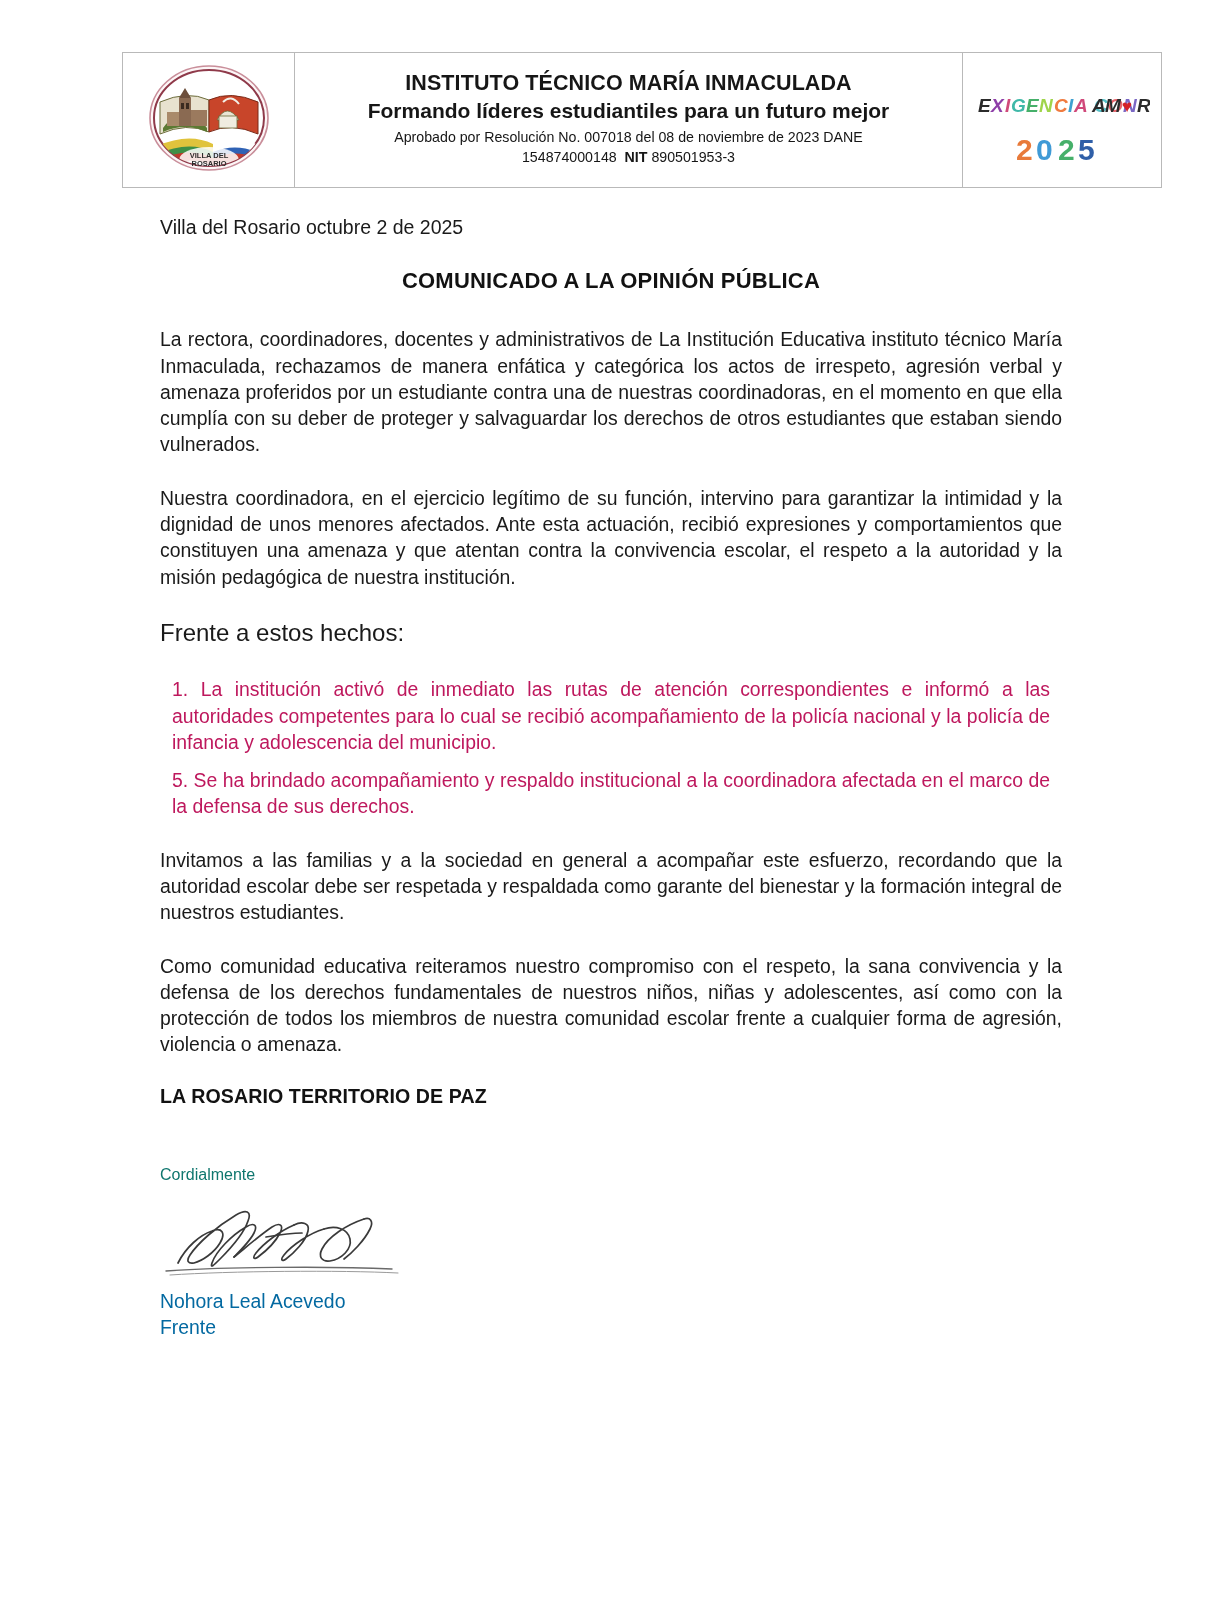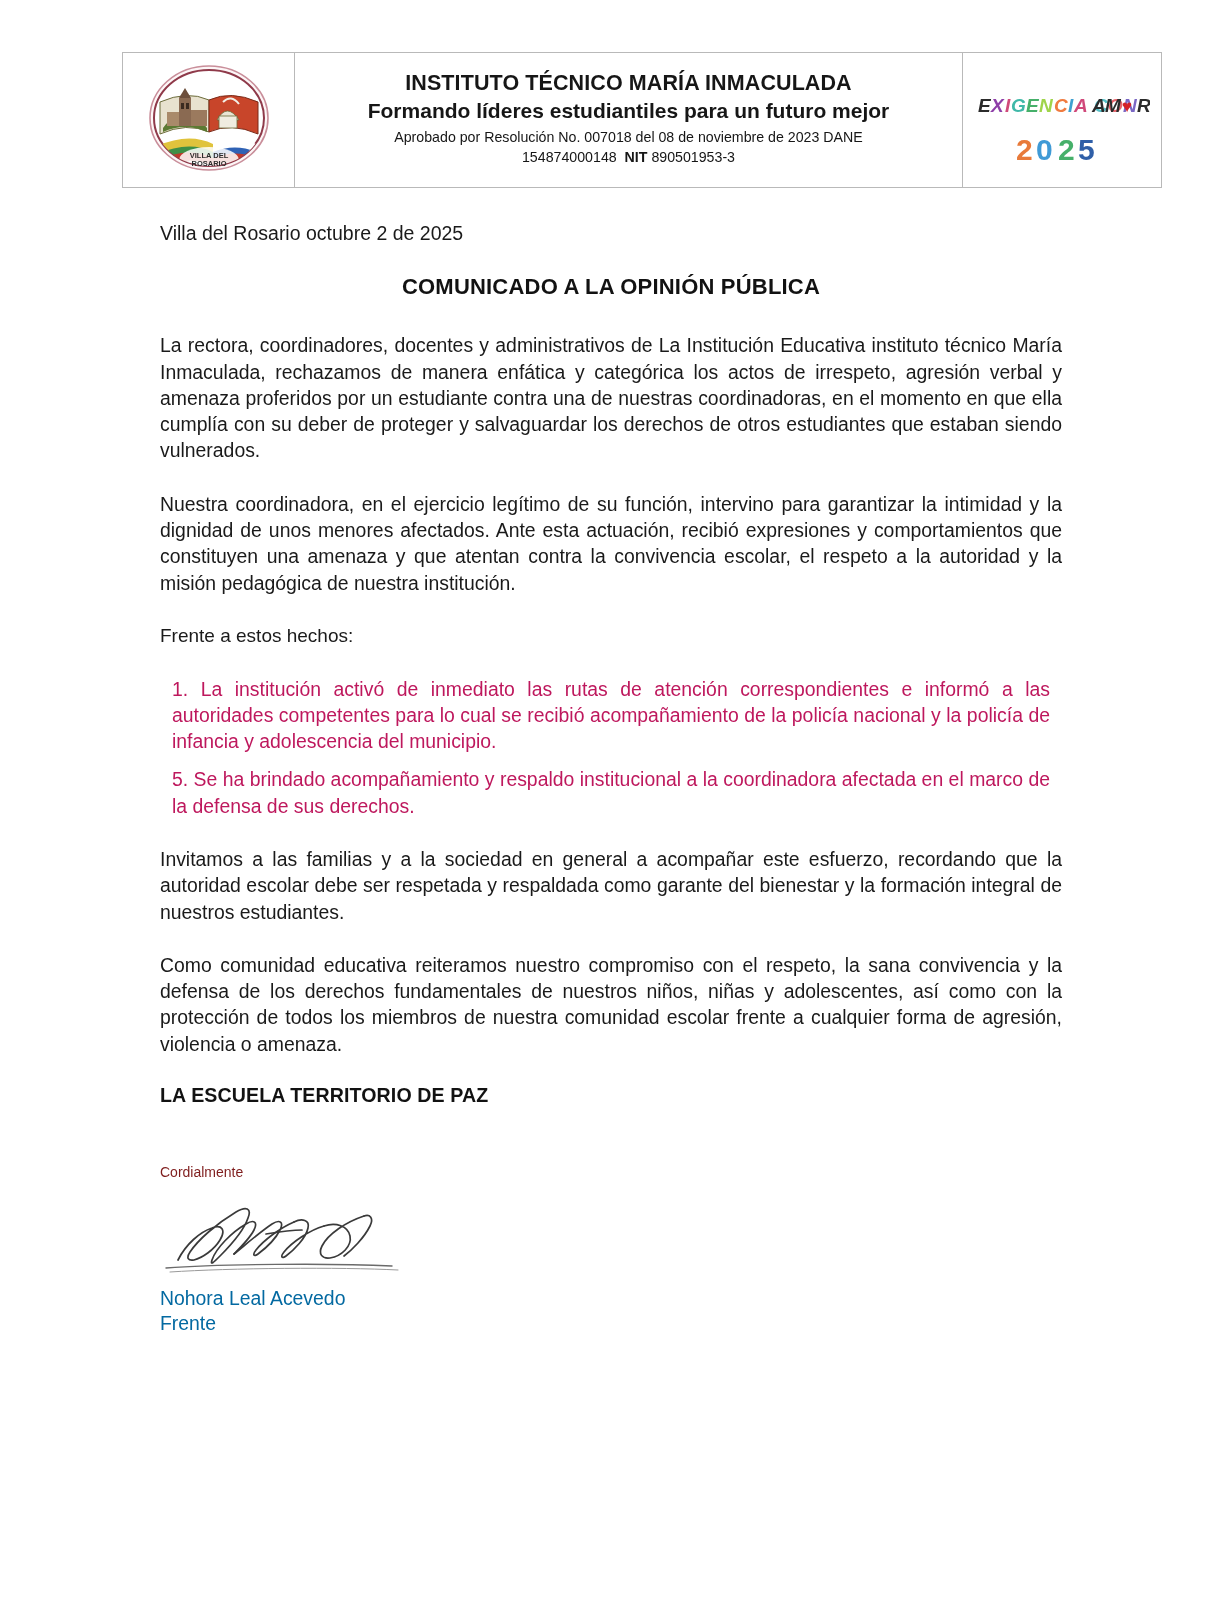--- a/index.html
+++ b/index.html
@@ -105,21 +105,21 @@
   
   .crest { width: 132px; height: 116px; display:block; }
 
   
   .emblem { width: 176px; height: 96px; display: block; }
 
   
   .doc-body {
     position: absolute;
     left: 160px;
-    top: 220px;
+    top: 214px;
     width: 902px;
   }
   .datline {
     font-size: 19.5px;
     line-height: 1.35;
     color: #1a1a1a;
     margin: 0 0 28px 0;
   }
   .doc-title {
     font-size: 22px;
@@ -142,37 +142,37 @@
     margin: 0 0 27px 0;
   }
   .listblock p {
     font-size: 19.4px;
     line-height: 1.355;
     text-align: justify;
     margin: 12px;
     color: #be185d;
   }
   .lead {
-    font-size: 19px;
+    font-size: 24px;
     line-height: 1.355;
     margin: 0 0 27px 0;
     color: #1a1a1a;
   }
   .slogan {
     font-size: 19.6px;
     font-weight: bold;
     margin: 0 0 56px 0;
     letter-spacing: 0.1px;
     color: #121212;
   }
   .closing {
-    font-size: 14px;
+    font-size: 16px;
     line-height: 1.35;
     margin: 0 0 6px 0;
-    color: #7f1d1d;
+    color: #0f766e;
   }
   .sig-wrap {
     height: 92px;
     margin: 0 0 6px 0;
     position: relative;
   }
   .signature { display:block; }
   .signer {
     font-size: 19.4px;
     line-height: 1.32;
@@ -309,21 +309,21 @@
 
     <div class="listblock">
       <p>1. La institución activó de inmediato las rutas de atención correspondientes e informó a las autoridades competentes para lo cual se recibió acompañamiento de la policía nacional y la policía de infancia y adolescencia del municipio.</p>
       <p>5. Se ha brindado acompañamiento y respaldo institucional a la coordinadora afectada en el marco de la defensa de sus derechos.</p>
     </div>
 
     <p class="para">Invitamos a las familias y a la sociedad en general a acompañar este esfuerzo, recordando que la autoridad escolar debe ser respetada y respaldada como garante del bienestar y la formación integral de nuestros estudiantes.</p>
 
     <p class="para">Como comunidad educativa reiteramos nuestro compromiso con el respeto, la sana convivencia y la defensa de los derechos fundamentales de nuestros niños, niñas y adolescentes, así como con la protección de todos los miembros de nuestra comunidad escolar frente a cualquier forma de agresión, violencia o amenaza.</p>
 
-    <div class="slogan">LA ESCUELA TERRITORIO DE PAZ</div>
+    <div class="slogan">LA ROSARIO TERRITORIO DE PAZ</div>
 
     <div class="closing">Cordialmente</div>
 
     <div class="sig-wrap">
       <svg class="signature" width="300" height="92" viewBox="0 0 300 92" xmlns="http://www.w3.org/2000/svg">
         <g fill="none" stroke="#3a3a3a" stroke-width="1.7" stroke-linecap="round" stroke-linejoin="round">
           <path d="M18 72 C26 56 40 44 52 40 C62 36 66 42 60 52 C54 62 42 70 34 72 C28 73 26 70 30 64 C38 52 56 36 76 24 C86 18 92 20 88 30 C84 42 70 58 60 68 C54 74 50 78 52 72 C56 60 72 44 86 36 C94 31 98 34 94 42 C90 50 80 60 74 66"></path>
           <path d="M74 66 C84 58 100 44 112 36 C120 31 124 34 120 42 C116 50 106 60 98 66 C94 69 92 67 96 62 C104 52 120 40 134 34"></path>
           <path d="M106 46 C118 44 130 42 142 42"></path>
           <path d="M134 34 C142 30 150 32 148 40 C146 50 134 62 126 68 C122 71 120 69 124 64 C132 54 150 42 164 38"></path>

